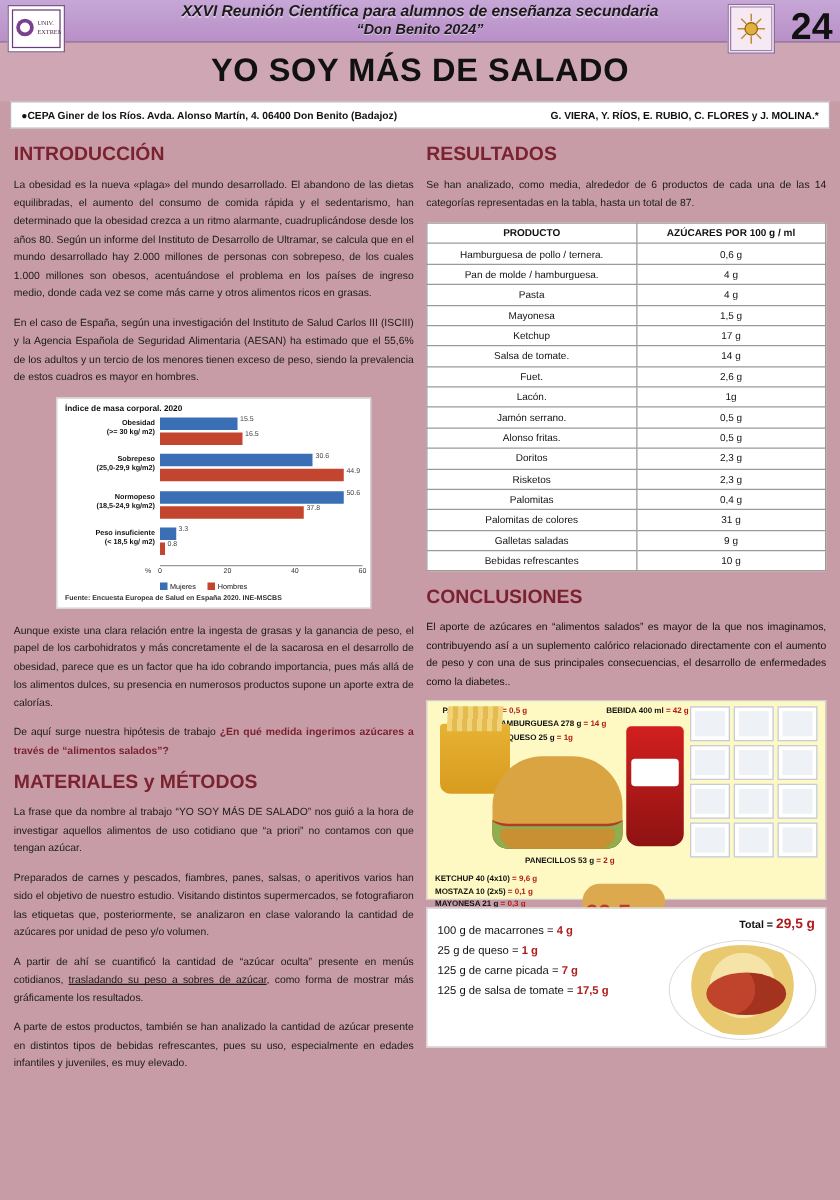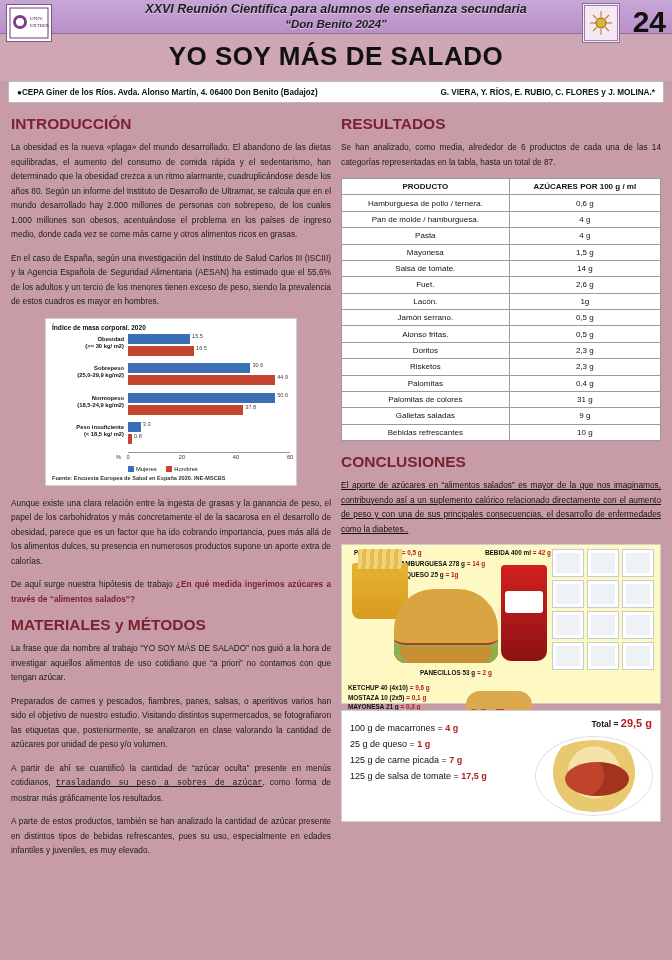--- a/index.html
+++ b/index.html
@@ -79,21 +79,21 @@
   }
   h2.section.mat { margin-top: 10px; }
   p.body {
     font-size: 8.3px;
     line-height: 1.75;
     text-align: justify;
     margin: 0 0 9px 0;
     color: #1a1a1a;
   }
   .hl { color:#7a2230; font-weight:bold; }
-  .underline { text-decoration: underline; font-family: Liberation Mono, monospace; }
+  .underline { text-decoration: underline; }
 
   
   .chart-box {
     width: 252px; margin: 2px auto 10px auto;
     background: #fff; border: 1px solid #cfcfcf; padding: 5px 6px 4px 6px;
   }
   .chart-title { font-size: 6.6px; font-weight: bold; margin-bottom: 3px; }
   .chart-area { position: relative; }
   .chart-grid { position: relative; height: 118px; }
   .grp { position: relative; height: 27px; margin-bottom: 2.5px; }
@@ -124,21 +124,21 @@
     width: 100%; border-collapse: collapse; background: #fff;
     font-size: 8px; margin-top: 4px;
   }
   table.res th, table.res td {
     border: 1px solid #9a9a9a; padding: 3.2px 4px; text-align: center;
   }
   table.res th { font-weight: bold; font-size: 8px; background:#fff; }
   table.res td.prod { text-align: center; }
 
   
-  .concl p { font-size: 8.3px; line-height: 1.75; text-align: justify; margin: 0 0 8px 0; text-decoration: underline;}
+  .concl p { font-size: 8.3px; line-height: 1.75; text-align: justify; margin: 0 0 8px 0;}
 
   
   .photo-panel {
     background: #fef9c3; border: 1px solid #cfcfcf; padding: 5px;
     position: relative; height: 160px; margin-top: 2px;
   }
   .pp-left { position:absolute; left:6px; top:4px; width: 205px; height: 180px; }
   .lbl-s { font-size: 6.4px; font-weight: bold; }
   .lbl-s .g { color:#b01d1d; }
   .food { position:absolute; }
@@ -381,20 +381,24 @@
             </tr>
           <tr>
               <td class="prod">Pasta</td>
               <td>4 g</td>
             </tr>
           <tr>
               <td class="prod">Mayonesa</td>
               <td>1,5 g</td>
             </tr>
           <tr>
+              <td class="prod">Ketchup</td>
+              <td>17 g</td>
+            </tr>
+          <tr>
               <td class="prod">Salsa de tomate.</td>
               <td>14 g</td>
             </tr>
           <tr>
               <td class="prod">Fuet.</td>
               <td>2,6 g</td>
             </tr>
           <tr>
               <td class="prod">Lacón.</td>
               <td>1g</td>

